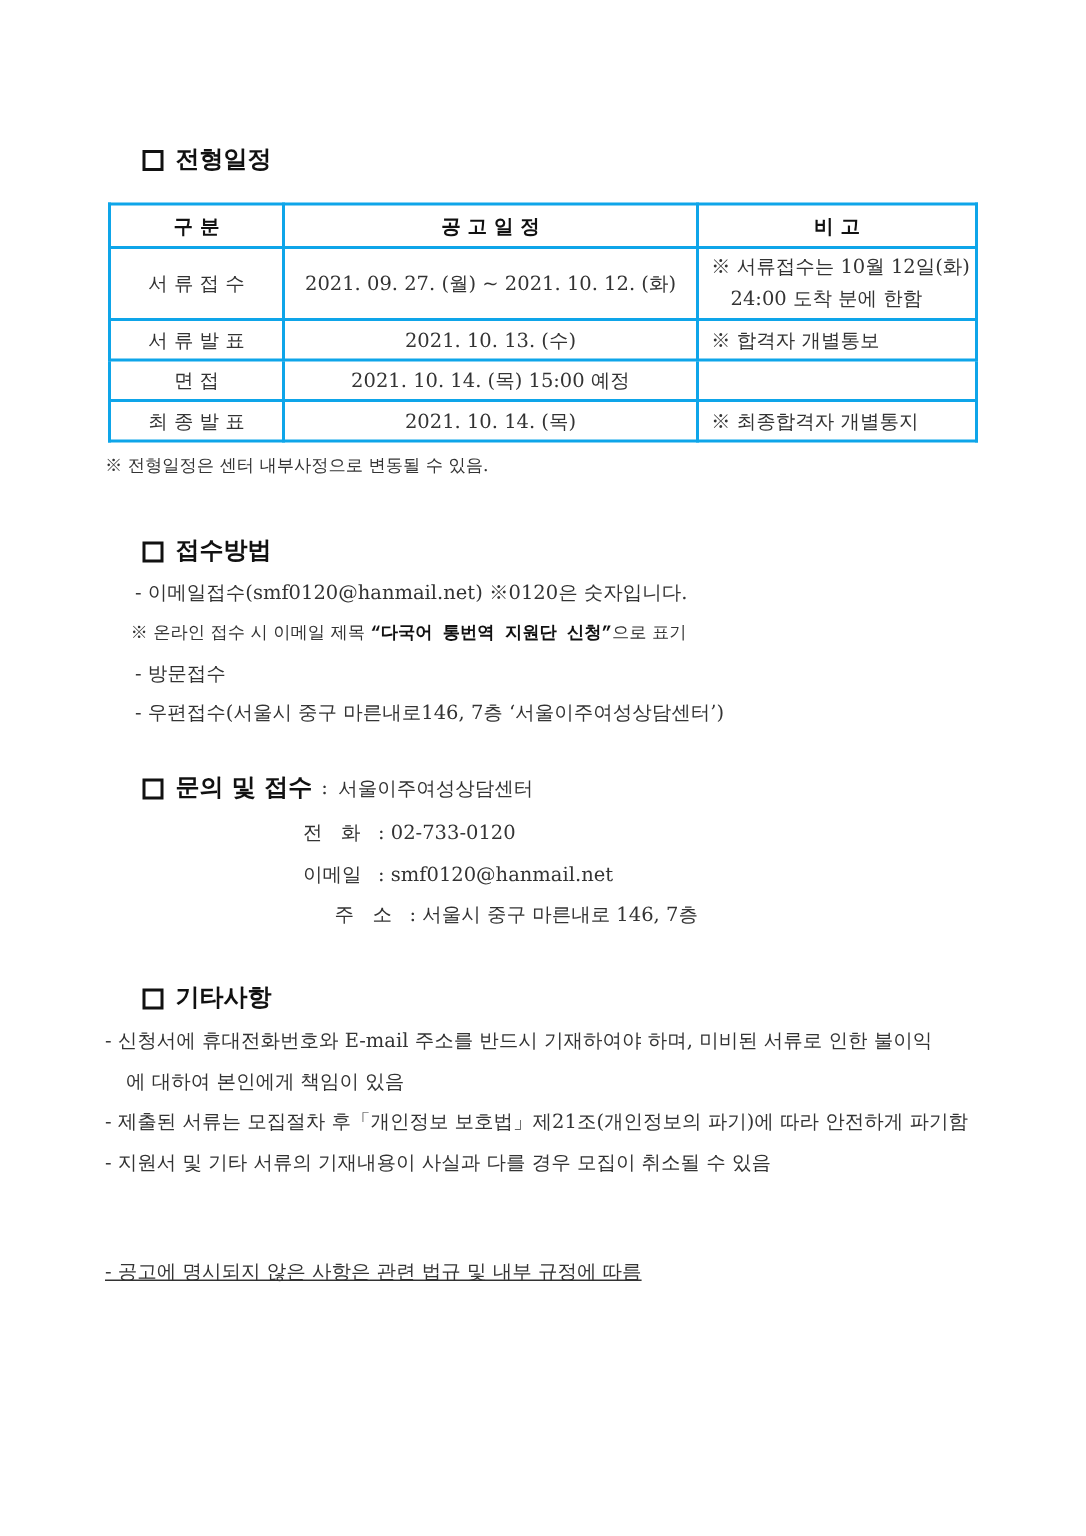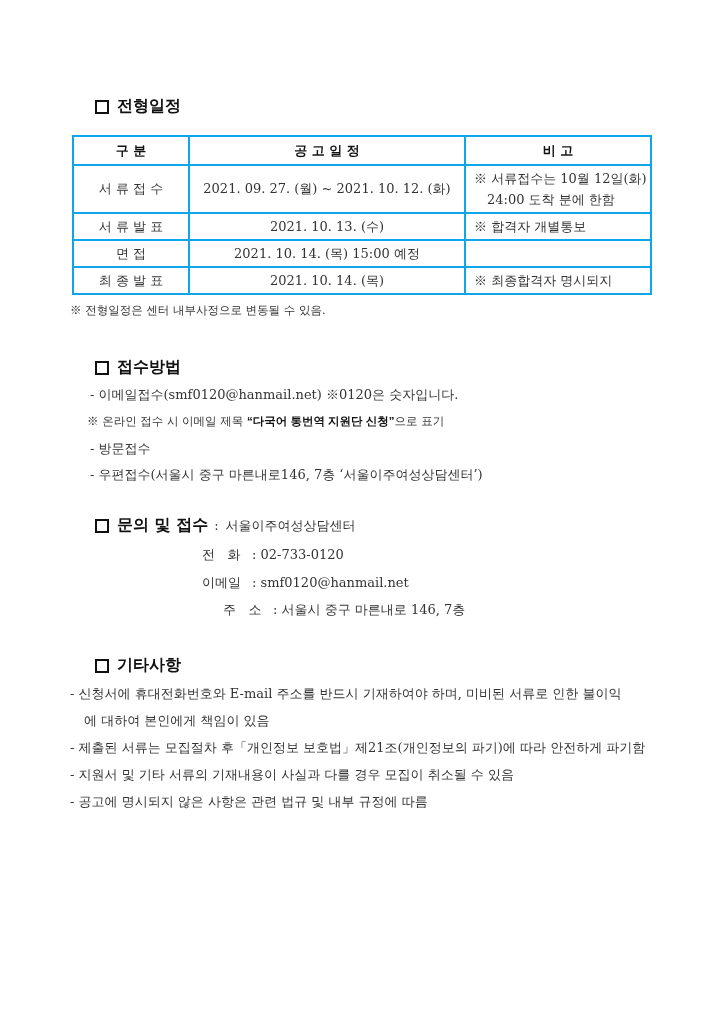--- a/index.html
+++ b/index.html
@@ -26,21 +26,21 @@
     border: 2px solid #0ea5e9; text-align: center; padding: 0;
   }
   table.sched th {
     font-family: "DejaVu Sans", "Liberation Sans", sans-serif;
     font-weight: bold; font-size: 13px; height: 27px; color: #111;
   }
   table.sched td.note { text-align: left; padding-left: 8px; }
   .body-txt { font-size: 13px; color: #333; }
   .small-txt { font-size: 11.5px; color: #333; }
   .u { }
-  .b { font-weight: bold; font-family: Liberation Sans, sans-serif; color: #111; }
+  .b { font-weight: bold; font-family: Liberation Mono, monospace; color: #111; }
 </style>
 </head>
 <body>
 
 <div class="abs sec-title" style="left:68px; top:96px;">
   <span class="box"></span>
   <span>전형일정</span>
 </div>
 
 <table class="sched">
@@ -64,21 +64,21 @@
     <td class="note">※ 합격자 개별통보</td>
   </tr>
   <tr style="height:27px">
     <td>면 접</td>
     <td>2021. 10. 14. (목) 15:00 예정</td>
     <td class="note"></td>
   </tr>
   <tr style="height:27px">
     <td>최 종 발 표</td>
     <td>2021. 10. 14. (목)</td>
-    <td class="note">※ 최종합격자 명시되지</td>
+    <td class="note">※ 최종합격자 개별통지</td>
   </tr>
 </tbody>
   </table>
 
 <div class="abs small-txt" style="left:70px; top:303px;text-align:right;">※ 전형일정은 센터 내부사정으로 변동될 수 있음.</div>
 
 <div class="abs sec-title" style="left:68px; top:357px;">
   <span class="box"></span>
   <span>접수방법</span>
 </div>
@@ -116,13 +116,13 @@
 
 <div class="abs sec-title" style="left:68px; top:655px;">
   <span class="box"></span>
   <span>기타사항</span>
 </div>
 
 <div class="abs body-txt" style="left:70px; top:685px;">- 신청서에 휴대전화번호와 E-mail 주소를 반드시 기재하여야 하며, 미비된 서류로 인한 불이익</div>
 <div class="abs body-txt" style="left:84px; top:712px;">에 대하여 본인에게 책임이 있음</div>
 <div class="abs body-txt" style="left:70px; top:739px;">- 제출된 서류는 모집절차 후「개인정보 보호법」제21조(개인정보의 파기)에 따라 안전하게 파기함</div>
 <div class="abs body-txt" style="left:70px; top:766px;">- 지원서 및 기타 서류의 기재내용이 사실과 다를 경우 모집이 취소될 수 있음</div>
-<div class="abs body-txt" style="left:70px; top:793px;">- 공고에 명시되지 않은 사항은 관련 법규 및 내부 규정에 따름</div>
+<div class="abs body-txt" style="left:70px; top:839px;text-decoration:underline;">- 공고에 명시되지 않은 사항은 관련 법규 및 내부 규정에 따름</div>
 
 </body></html>

